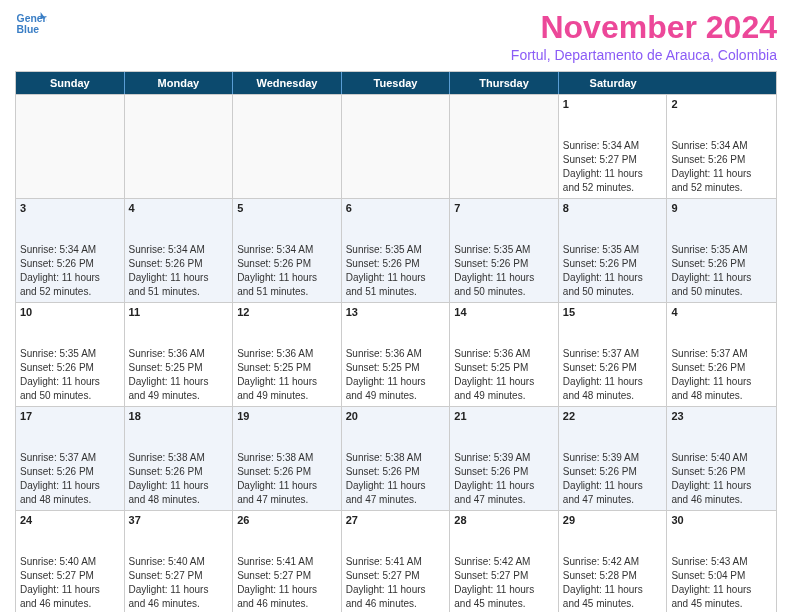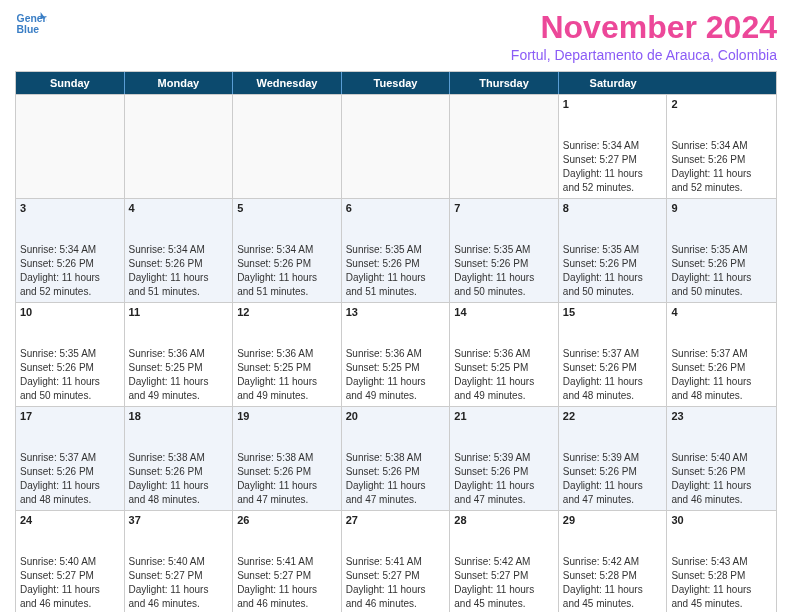--- a/index.html
+++ b/index.html
@@ -352,20 +352,20 @@
           <div class="cal-cell">
             <span class="day-num">29</span>
             <div class="day-info" style="white-space: pre-line;">Sunrise: 5:42 AM
 Sunset: 5:28 PM
 Daylight: 11 hours
 and 45 minutes.</div>
           </div>
           <div class="cal-cell">
             <span class="day-num">30</span>
             <div class="day-info" style="white-space: pre-line;">Sunrise: 5:43 AM
-Sunset: 5:28 PM
+Sunset: 5:04 PM
 Daylight: 11 hours
 and 45 minutes.</div>
           </div>
         </div>
       </div>
   </div>
 </div>
 
 </body></html>

